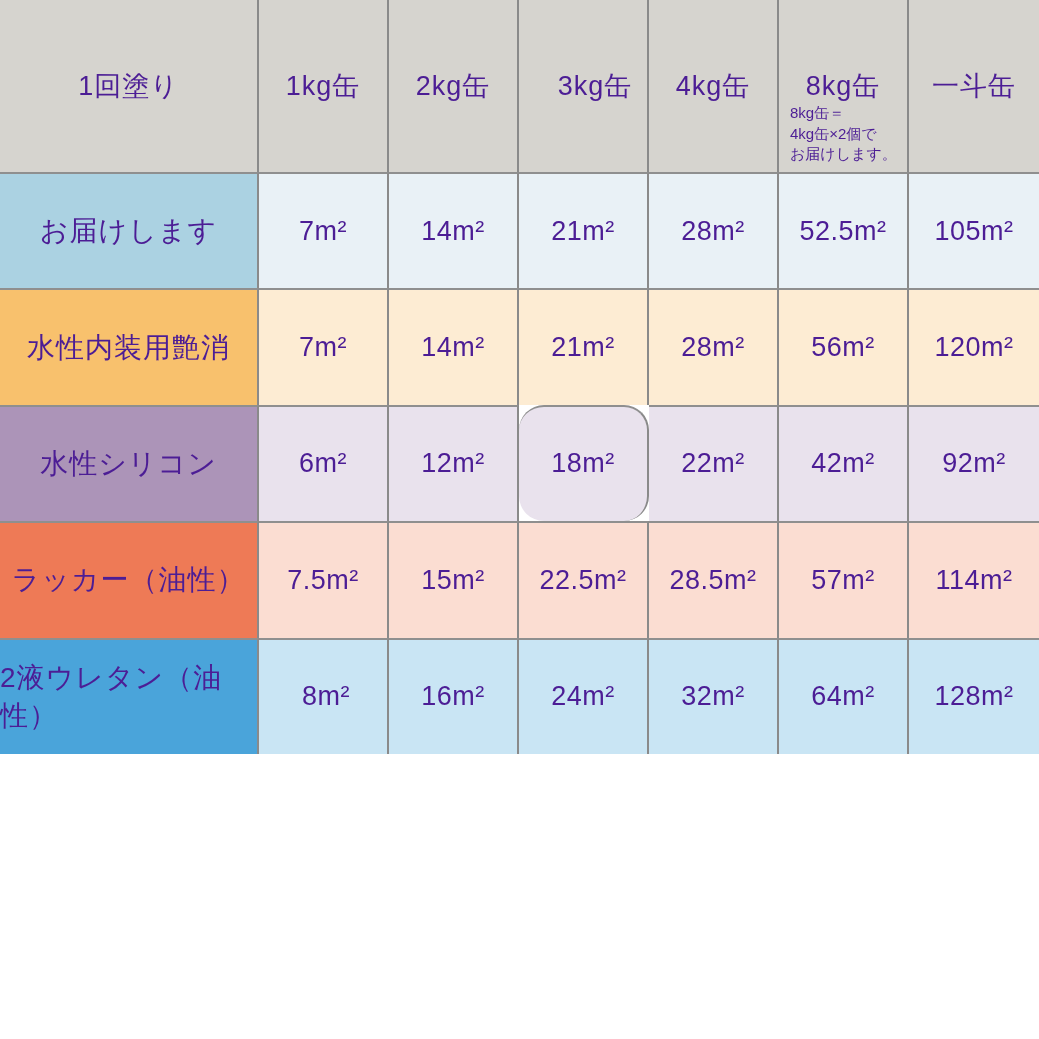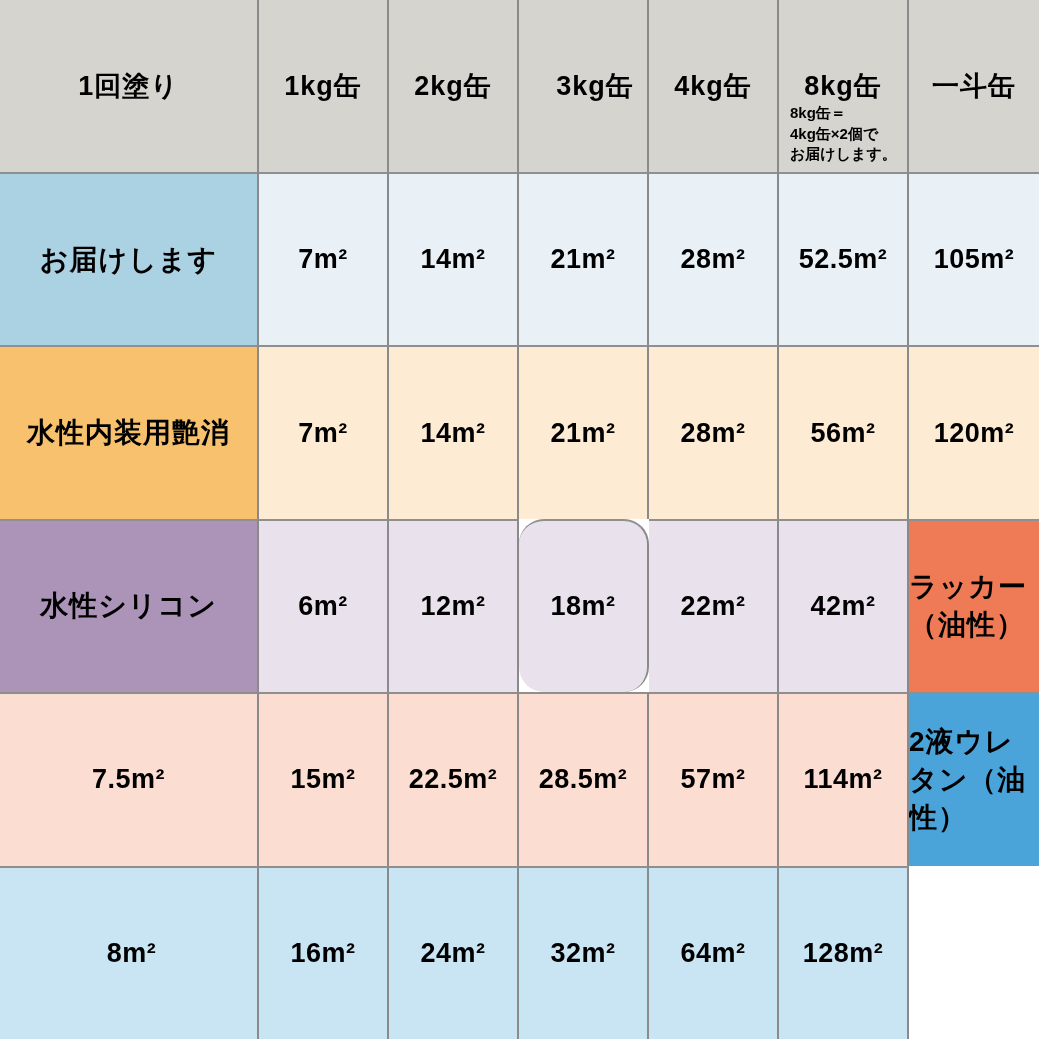--- a/index.html
+++ b/index.html
@@ -1,26 +1,26 @@
 <!DOCTYPE html>
 <html><head>
 <meta charset="utf-8">
 <style>
   html, body { margin: 0; padding: 0; background: #ffffff; }
   * { box-sizing: border-box; }
 
   .table {
     width: 1039px;
-    height: 1039px;
+    height: 754px;
     display: grid;
     grid-template-columns: 259px repeat(6, 1fr);
     grid-template-rows: 172px repeat(5, 1fr);
     font-family: "Liberation Sans", "DejaVu Sans", sans-serif;
-    font-weight: 700;
-    color: #000000;
+    font-weight: 400;
+    color: #4c1d95;
   }
 
   .cell {
     position: relative;
     display: flex;
     align-items: center;
     justify-content: center;
     overflow: hidden;
   }
 
@@ -132,20 +132,23 @@
     </div>
   <div class="cell value" style="background-color: rgb(233, 226, 237); border-radius: 25px;">
       <span>18m²</span>
     </div>
   <div class="cell value" style="background-color: rgb(233, 226, 237);">
       <span>22m²</span>
     </div>
   <div class="cell value" style="background-color: rgb(233, 226, 237);">
       <span>42m²</span>
     </div>
+  <div class="cell value" style="background-color: rgb(233, 226, 237);">
+      <span>92m²</span>
+    </div>
 
   <div class="cell row-label" style="background-color: rgb(238, 122, 86);">
     <span>ラッカー（油性）</span>
   </div>
   <div class="cell value" style="background-color: rgb(251, 221, 210);">
       <span>7.5m²</span>
     </div>
   <div class="cell value" style="background-color: rgb(251, 221, 210);">
       <span>15m²</span>
     </div>

